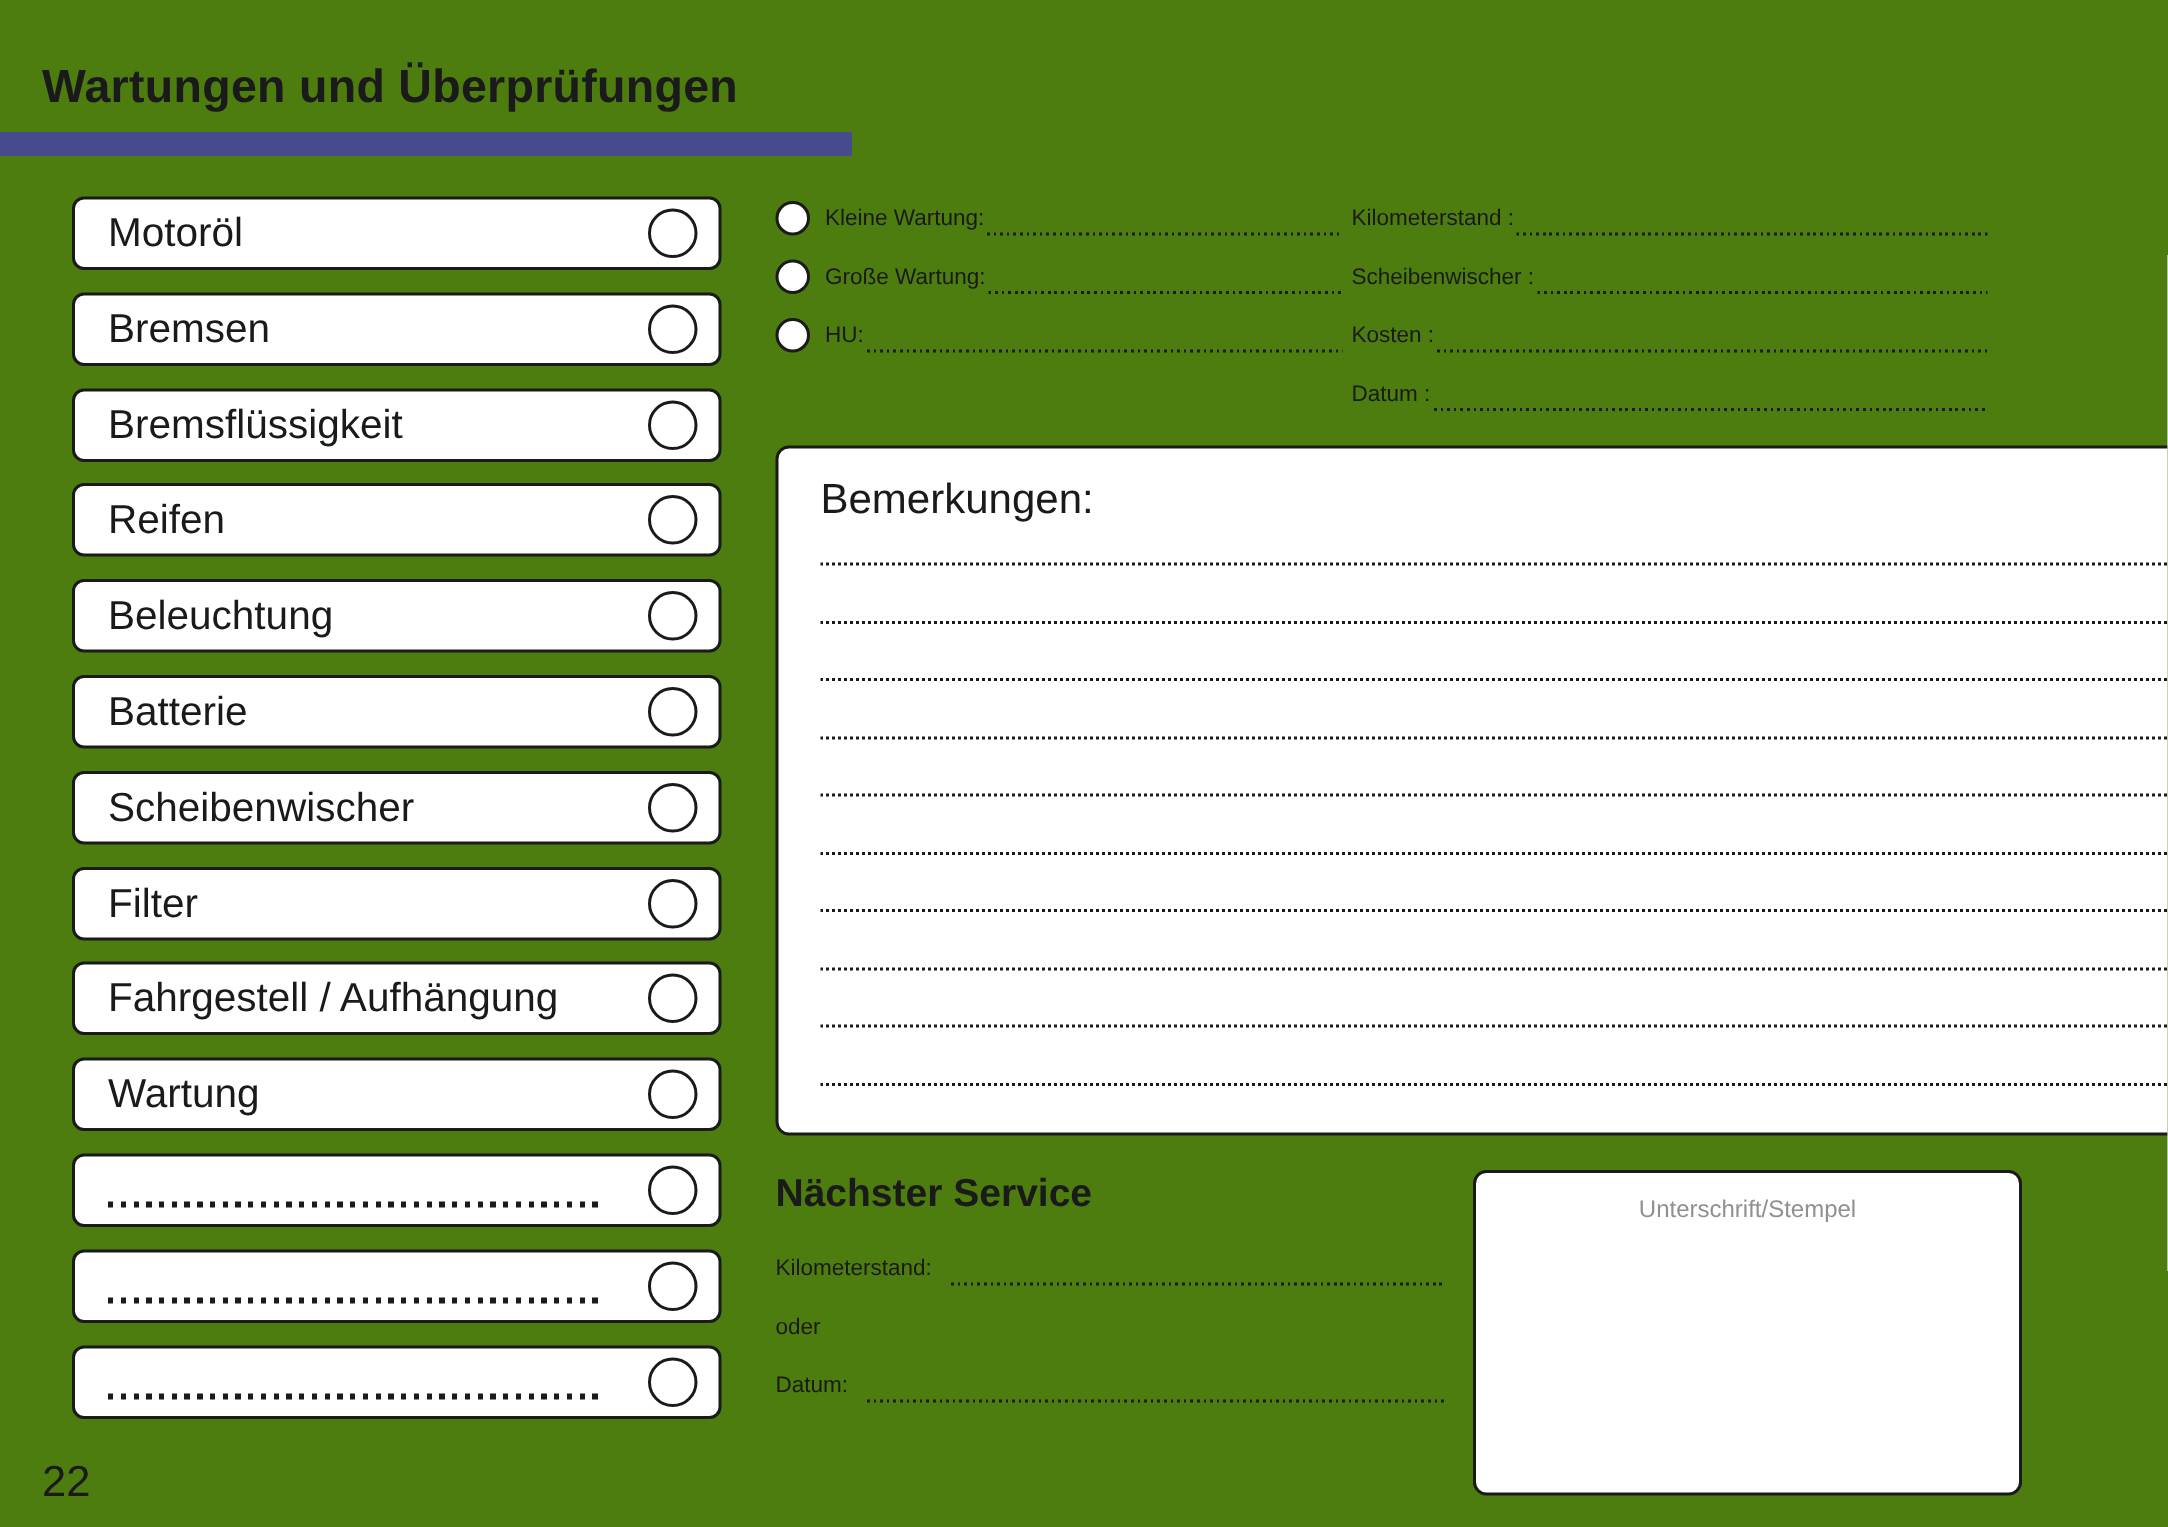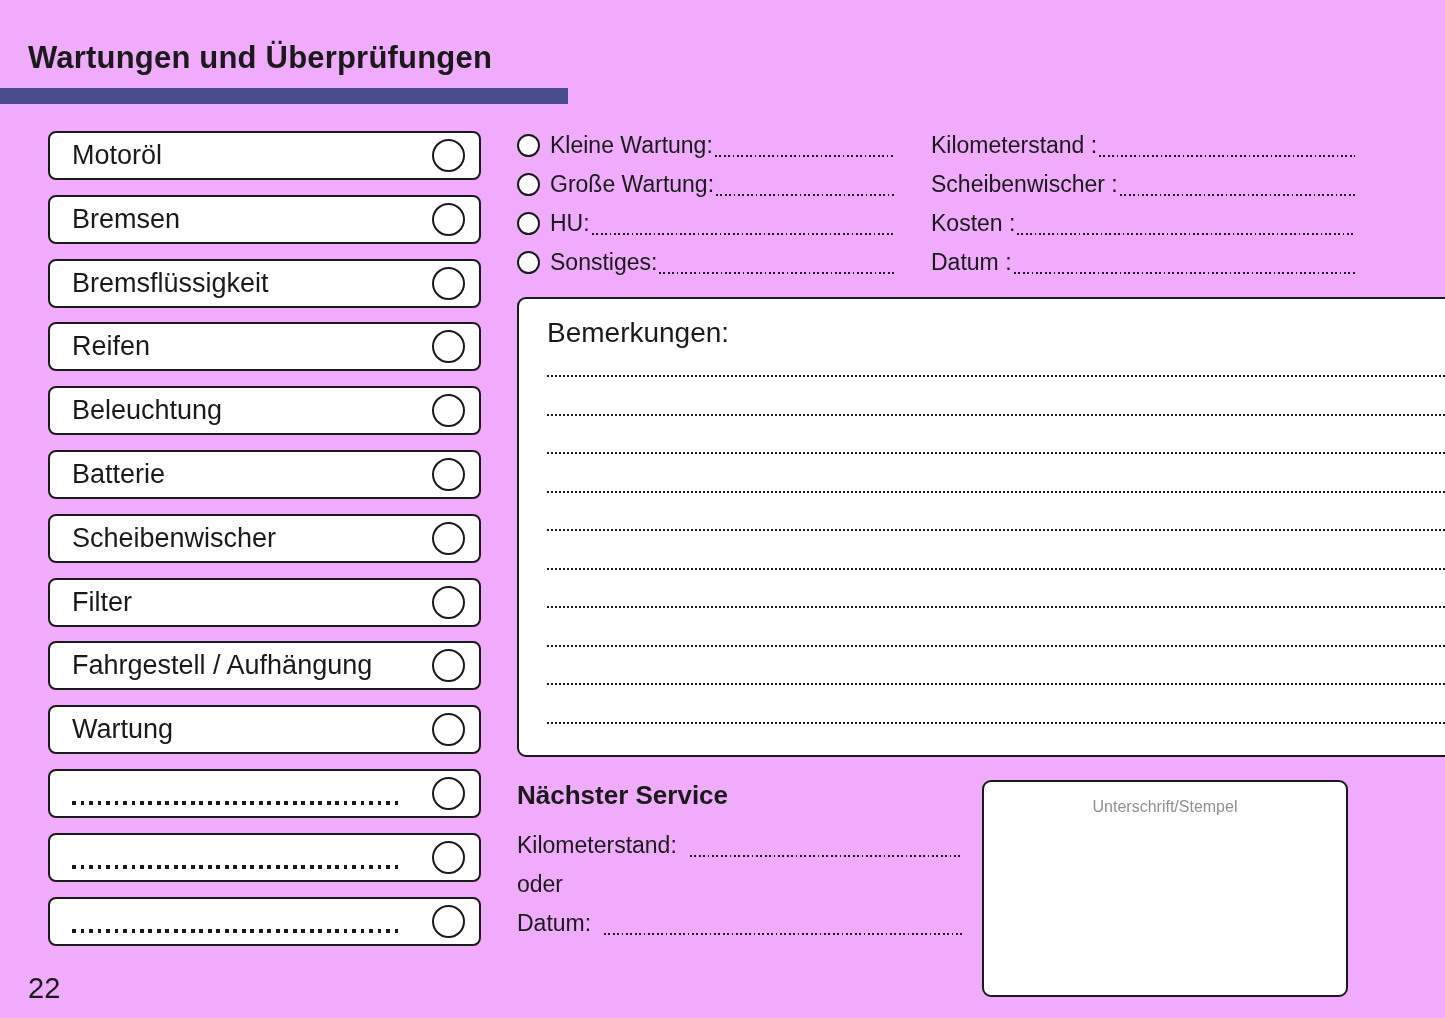--- a/index.html
+++ b/index.html
@@ -1,20 +1,20 @@
 <!DOCTYPE html>
 <html><head>
 <meta charset="utf-8">
 <style>
   html, body { margin: 0; padding: 0; background: #ffffff; }
   .page {
     position: relative;
     width: 1445px;
     height: 1018px;
-    background: #f0abfc;
+    background: #4d7c0f;
     font-family: "Liberation Sans", sans-serif;
     color: #1a1a1a;
     overflow: hidden;
   }
 
   
   .title {
     position: absolute;
     left: 28px;
     top: 40px;
@@ -83,33 +83,33 @@
   .radio-circle {
     box-sizing: border-box;
     flex: none;
     width: 23px;
     height: 23px;
     border: 2.5px solid #1a1a1a;
     border-radius: 50%;
     margin-right: 10px;
     background: #fff;
   }
-  .row-label { font-size: 23px; white-space: nowrap; }
+  .row-label { font-size: 15px; white-space: nowrap; }
   .leader {
     flex: 1;
     height: 2.2px;
     align-self: flex-end;
     margin: 0 0 8px 2px;
     background-image: repeating-linear-gradient(to right, #1a1a1a 0 1.8px, transparent 1.8px 4.4px);
   }
 
   
   .service-fields {
     position: absolute;
-    left: 931px;
+    left: 901px;
     top: 126px;
     width: 424px;
   }
   .sf-row { display: flex; align-items: center; height: 39px; }
 
   
   .remarks-box {
     position: absolute;
     left: 517px;
     top: 297px;
@@ -253,25 +253,20 @@
     <div class="st-row">
       <span class="radio-circle"></span>
       <span class="row-label">Große Wartung:</span>
       <span class="leader"></span>
     </div>
     <div class="st-row">
       <span class="radio-circle"></span>
       <span class="row-label">HU:</span>
       <span class="leader"></span>
     </div>
-    <div class="st-row">
-      <span class="radio-circle"></span>
-      <span class="row-label">Sonstiges:</span>
-      <span class="leader"></span>
-    </div>
   </div>
 
   <div class="service-fields">
     <div class="sf-row">
       <span class="row-label">Kilometerstand :</span>
       <span class="leader"></span>
     </div>
     <div class="sf-row">
       <span class="row-label">Scheibenwischer :</span>
       <span class="leader"></span>

